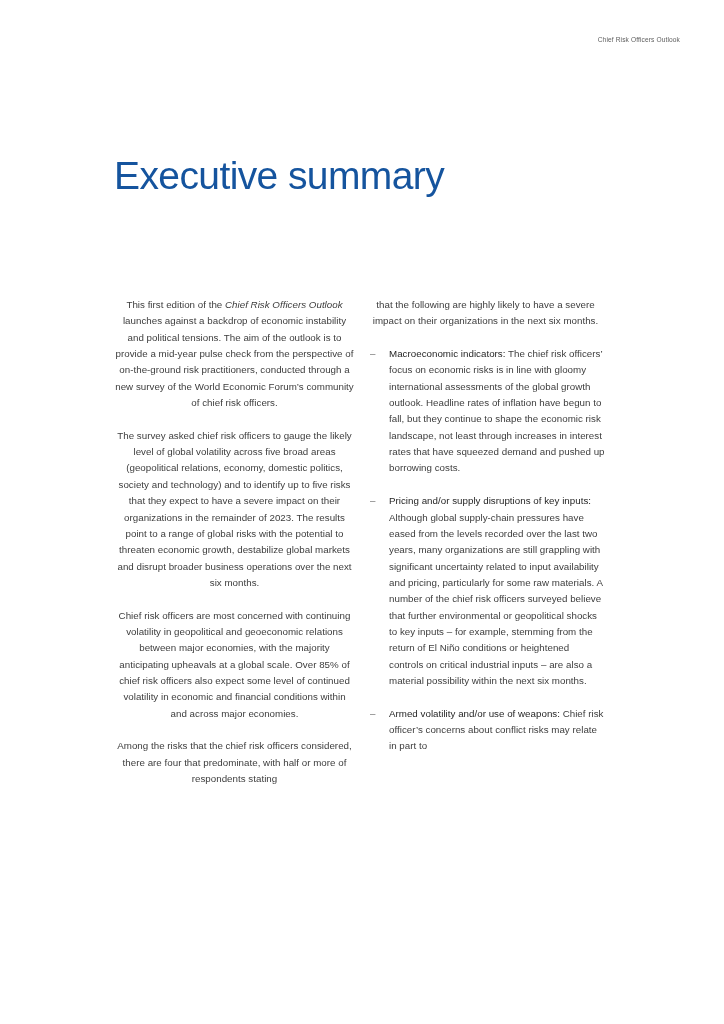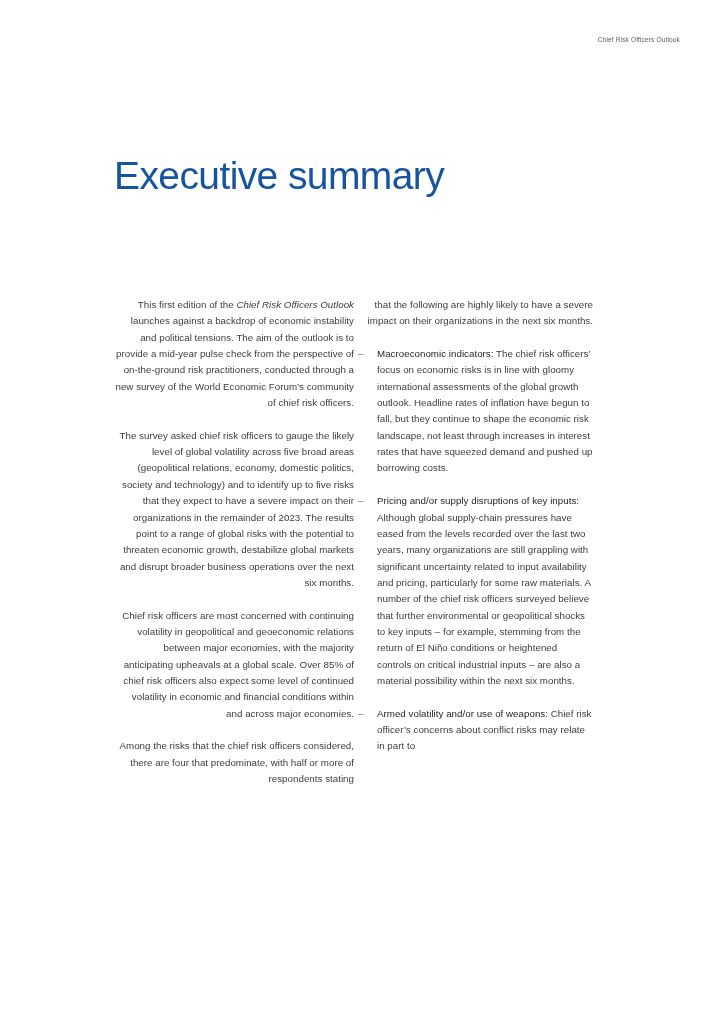--- a/index.html
+++ b/index.html
@@ -46,30 +46,31 @@
     top: 297px;
     width: 490px;
     display: flex;
     gap: 0px;
   }
   .col {
     width: 239px;
     box-sizing: border-box;
   }
   .col.col-right {
+    margin-left: 12px;
     padding-left: 0px;
   }
   p.body {
     margin: 0 0 16.4px 0;
     font-size: 9.75px;
     line-height: 16.35px;
     color: #3d3d3d;
     letter-spacing: 0.02px;
     font-family: "Liberation Sans", sans-serif;
-    text-align: right;
+    text-align: center;
   }
   p.body.tight {
     margin-bottom: 16px;
   }
   .bullet {
     position: relative;
     margin: 0 0 16.4px 0;
     padding-left: 23px;
     font-size: 9.75px;
     line-height: 16.35px;

